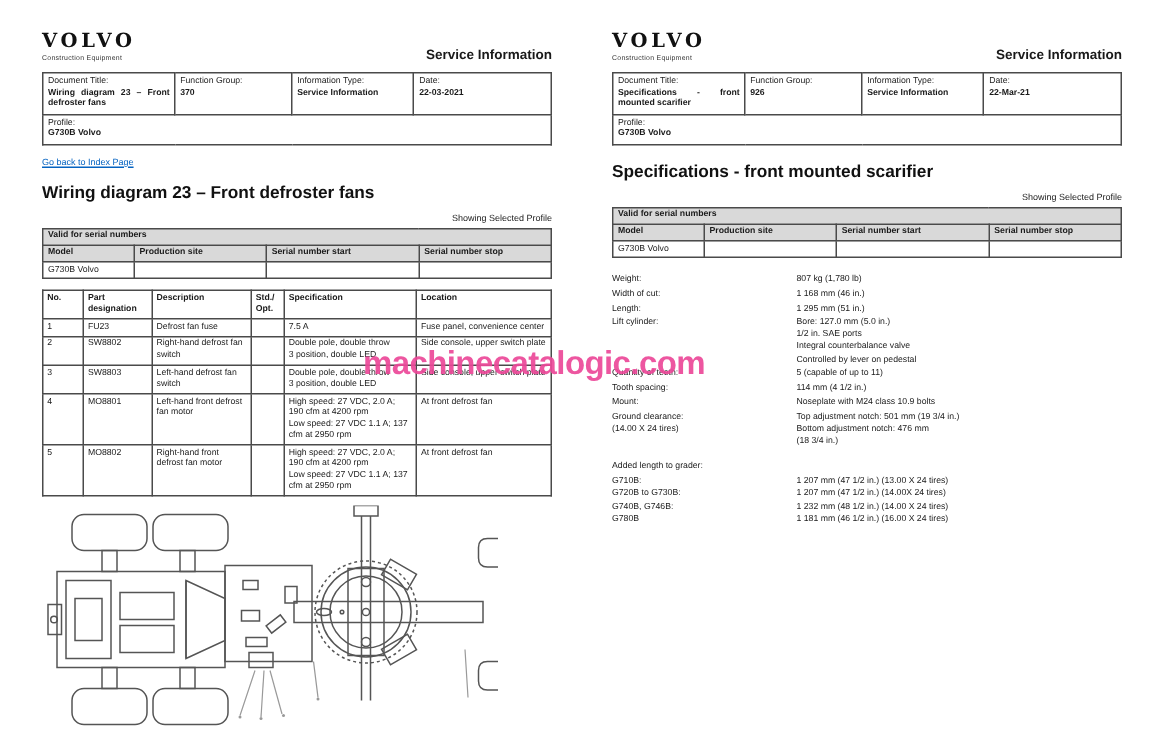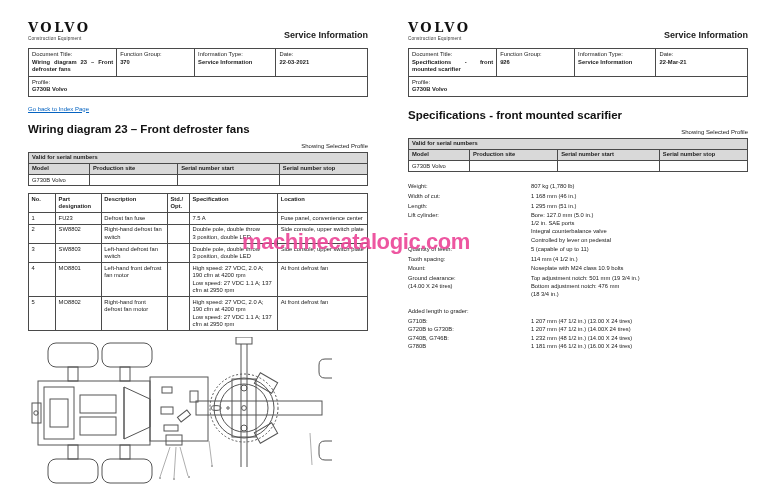--- a/index.html
+++ b/index.html
@@ -2,21 +2,21 @@
 <html><head>
 <meta charset="utf-8">
 <style>
   * { margin:0; padding:0; box-sizing:border-box; }
   html,body { width:768px; height:497px; background:#ffffff; overflow:hidden;
     font-family:"Liberation Sans", sans-serif; color:#1a1a1a; }
   .page { position:absolute; top:20px; width:340px; }
   #page-left { left:28px; }
   #page-right { left:408px; }
 
-  .page-head { display:flex; justify-content:space-between; align-items:center; }
+  .page-head { display:flex; justify-content:space-between; align-items:flex-end; }
   .brand { font-family:"DejaVu Serif", serif; font-weight:bold; font-size:13px;
     letter-spacing:2.5px; color:#111; }
   .division { font-size:4.6px; color:#333; margin-top:1px; letter-spacing:.2px; }
   .svc-title { font-size:9px; font-weight:bold; margin-top:9px; }
 
   table { border-collapse:collapse; width:100%; table-layout:fixed; }
   .doc-table { margin-top:7px; border:1.6px solid #333; }
   .doc-table td { border:1px solid #4a4a4a; padding:2px 3px; vertical-align:top;
     font-size:5.8px; line-height:1.3; }
   .cell-label { font-weight:normal; color:#222; }

